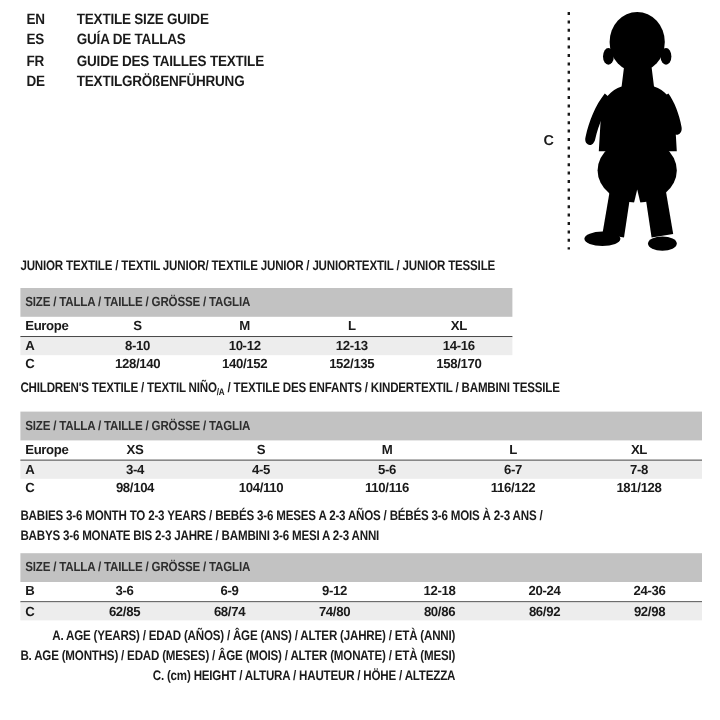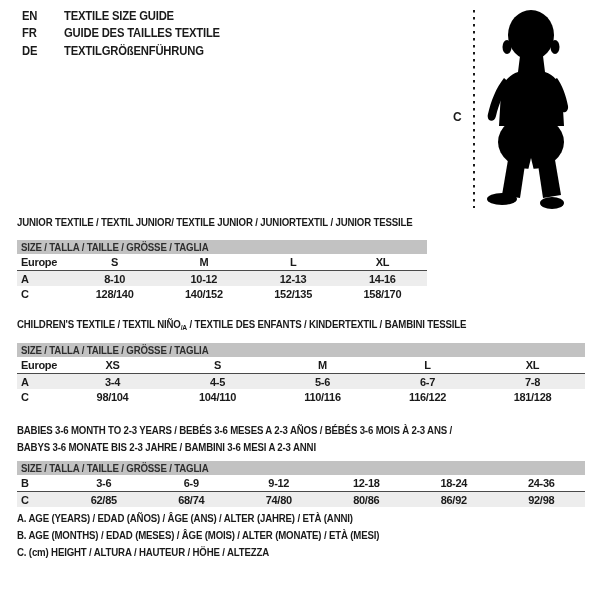--- a/index.html
+++ b/index.html
@@ -28,54 +28,58 @@
   .section-title {
     position: absolute; left: 17px;
     font-size: 11.5px; font-weight: bold; letter-spacing: -0.2px;
     white-space: nowrap; transform: scaleX(0.84); transform-origin: 0 50%;
   }
   .sub { font-size: 8px; vertical-align: -2px; }
 
   
   .size-table { position: absolute; left: 17px; }
   .size-bar {
-    height: 14px; background: #c2c2c2;
+    height: 24px; background: #c2c2c2;
     display: flex; align-items: center; padding-left: 4px;
   }
   .bar-text {
     font-size: 11px; font-weight: bold; color: #2e2e2e; letter-spacing: -0.2px;
     white-space: nowrap; transform: scaleX(0.88); transform-origin: 0 50%;
   }
   .trow {
     display: flex; height: 15px; align-items: center;
     font-size: 11px; font-weight: bold; letter-spacing: -0.3px;
   }
   .trow.first { height: 17px; border-bottom: 1px solid #4a4a4a; }
   .trow.alt { background: #ededed; }
   .tlabel { padding-left: 4px; }
   .junior .tlabel { width: 53px; flex: 0 0 53px; }
   .full .tlabel { width: 43px; flex: 0 0 43px; }
   .tcell { flex: 1; text-align: center; }
 
   
-  .foot-block { position: absolute; left: 17px; top: 512px; }
+  .foot-block { position: absolute; left: 17px; top: 524px; text-align: right; }
   .footnote {
     height: 17.2px; font-size: 11.5px; font-weight: bold; letter-spacing: -0.2px;
     white-space: nowrap; transform: scaleX(0.84); transform-origin: 0 50%;
   }
 </style>
 </head>
 <body>
 
 <div class="canvas">
 
   <div class="lang-block">
     <div class="lang-row">
       <span class="lang-code">EN</span>
       <span class="lang-title">TEXTILE SIZE GUIDE</span>
+    </div>
+    <div class="lang-row">
+      <span class="lang-code">ES</span>
+      <span class="lang-title">GUÍA DE TALLAS</span>
     </div>
     <div class="lang-row">
       <span class="lang-code">FR</span>
       <span class="lang-title">GUIDE DES TAILLES TEXTILE</span>
     </div>
     <div class="lang-row">
       <span class="lang-code">DE</span>
       <span class="lang-title">TEXTILGRÖßENFÜHRUNG</span>
     </div>
   </div>
@@ -167,21 +171,21 @@
   <div class="size-table full" style="top:461px; width:568px;">
     <div class="size-bar">
       <span class="bar-text">SIZE / TALLA / TAILLE / GRÖSSE / TAGLIA</span>
     </div>
     <div class="trow first">
       <span class="tlabel">B</span>
       <span class="tcell">3-6</span>
       <span class="tcell">6-9</span>
       <span class="tcell">9-12</span>
       <span class="tcell">12-18</span>
-      <span class="tcell">18-24</span>
+      <span class="tcell">20-24</span>
       <span class="tcell">24-36</span>
     </div>
     <div class="trow alt">
       <span class="tlabel">C</span>
       <span class="tcell">62/85</span>
       <span class="tcell">68/74</span>
       <span class="tcell">74/80</span>
       <span class="tcell">80/86</span>
       <span class="tcell">86/92</span>
       <span class="tcell">92/98</span>

